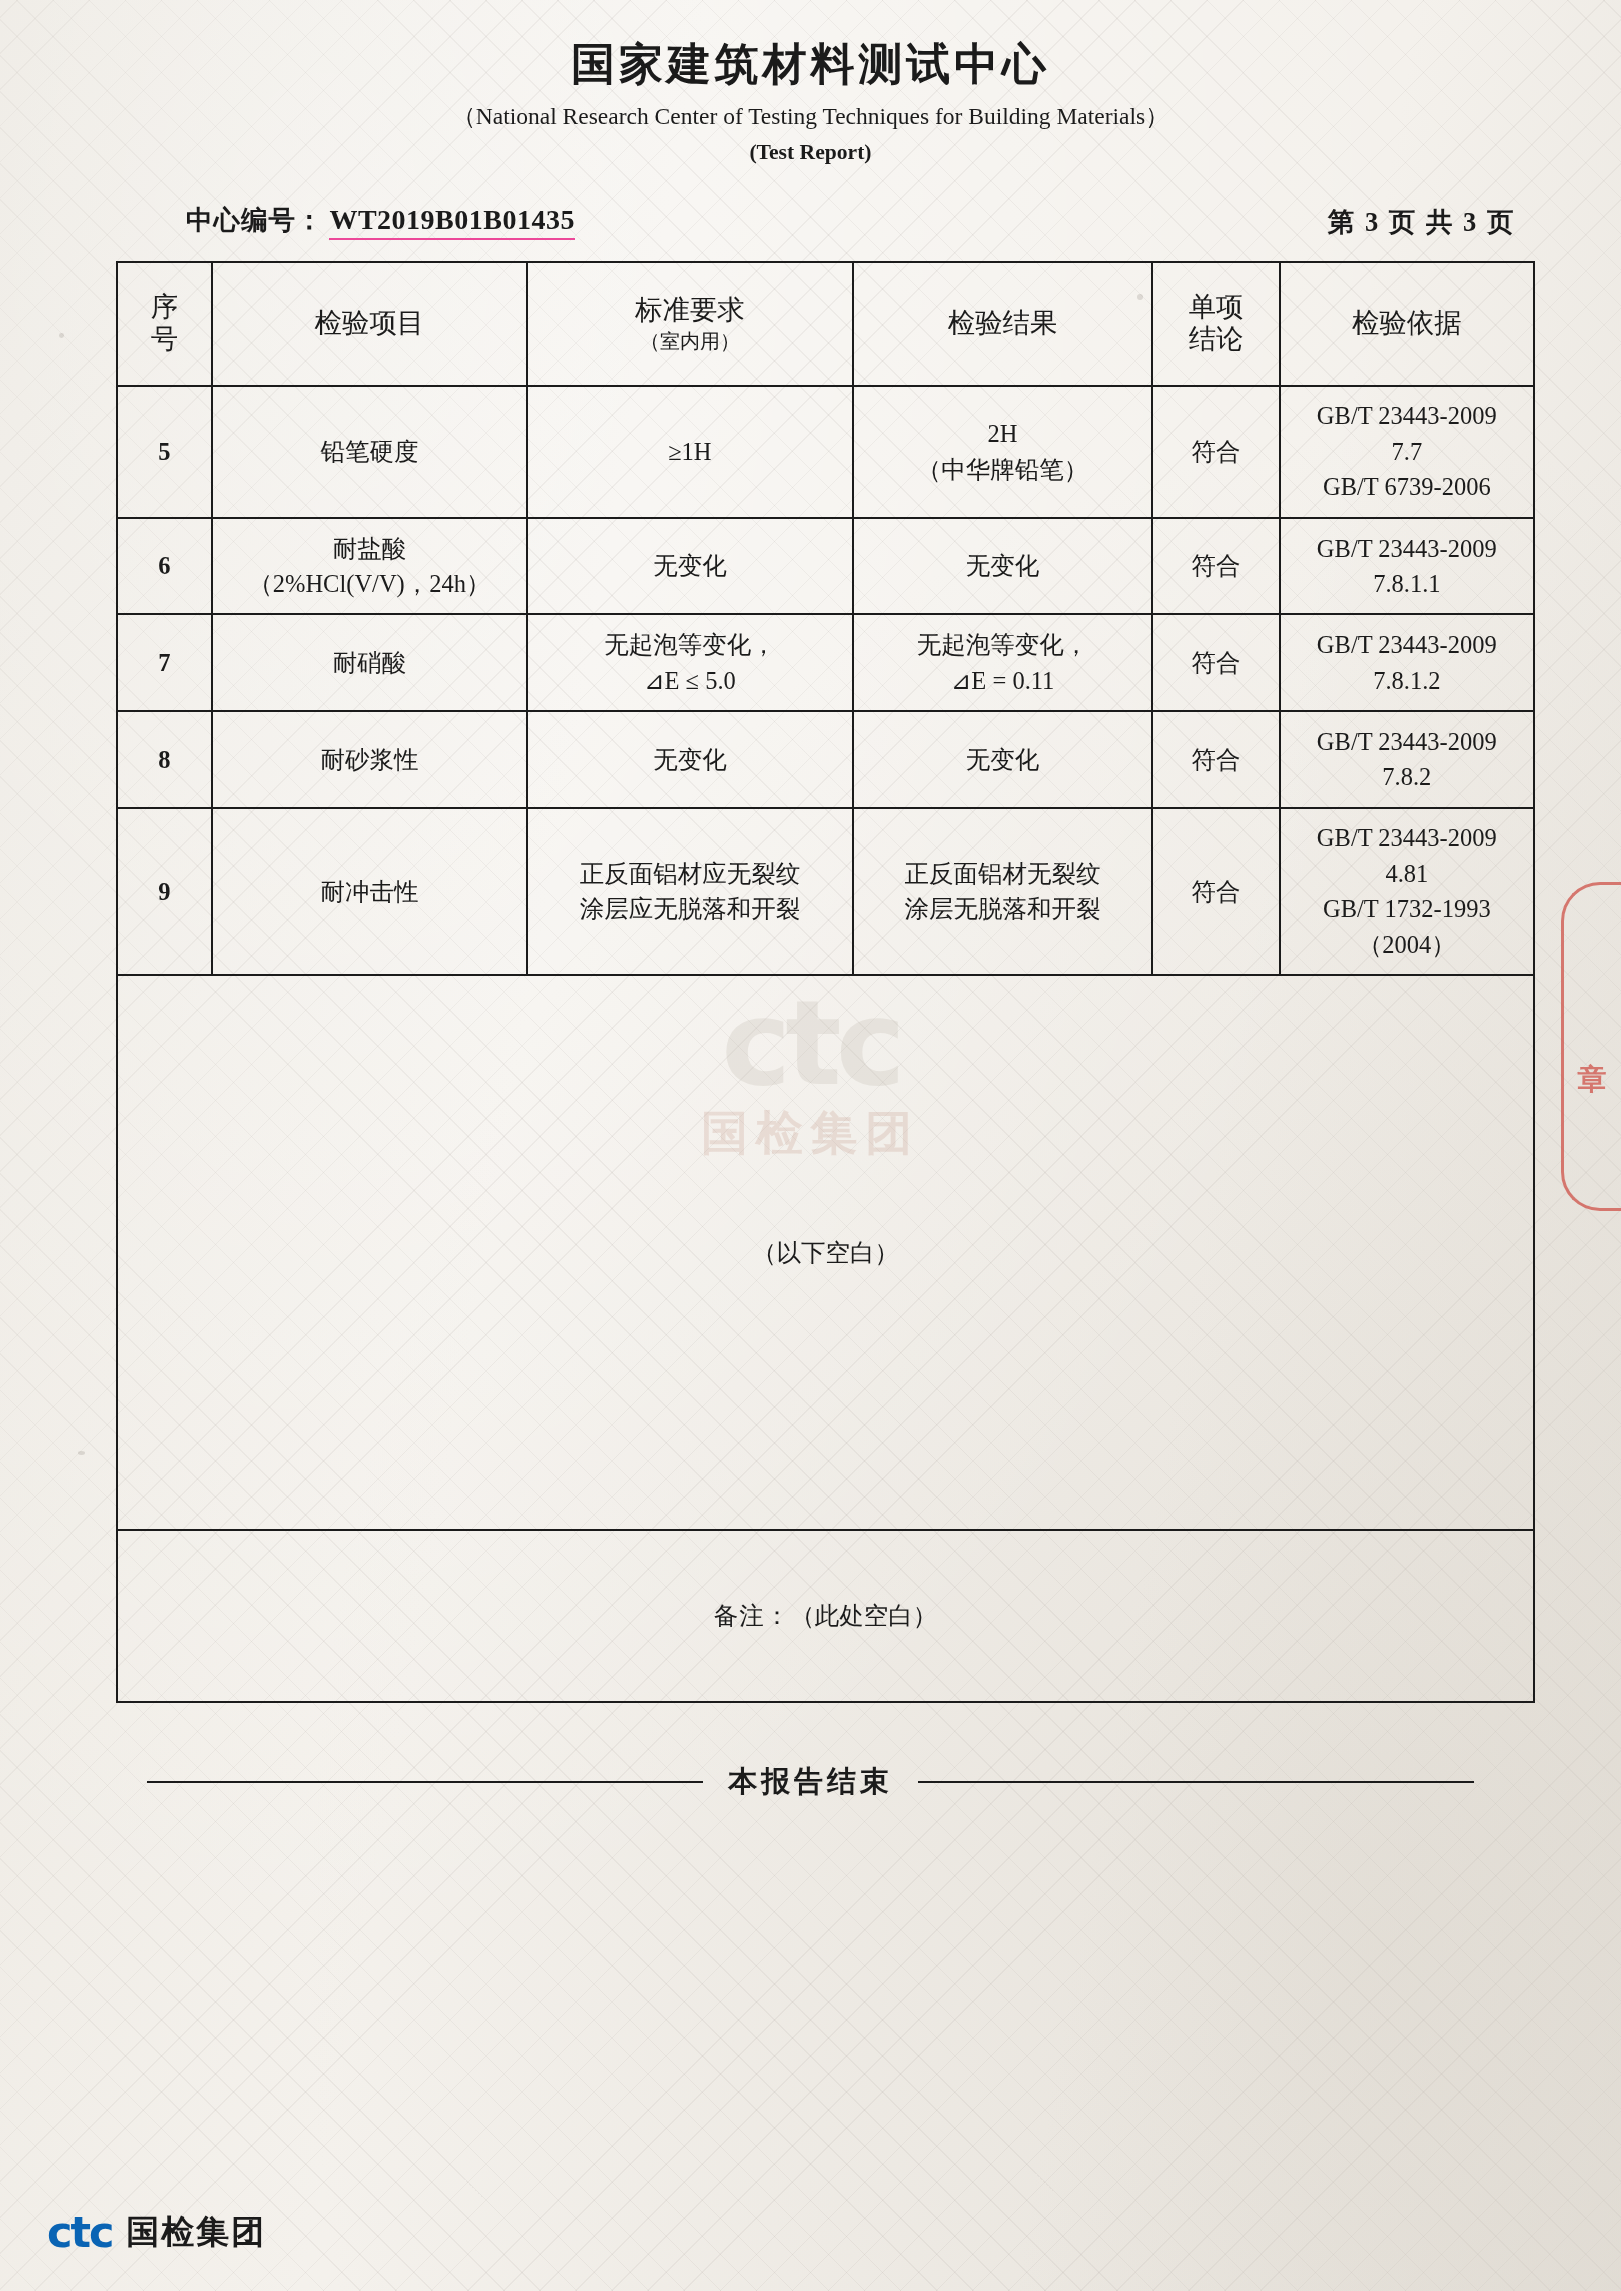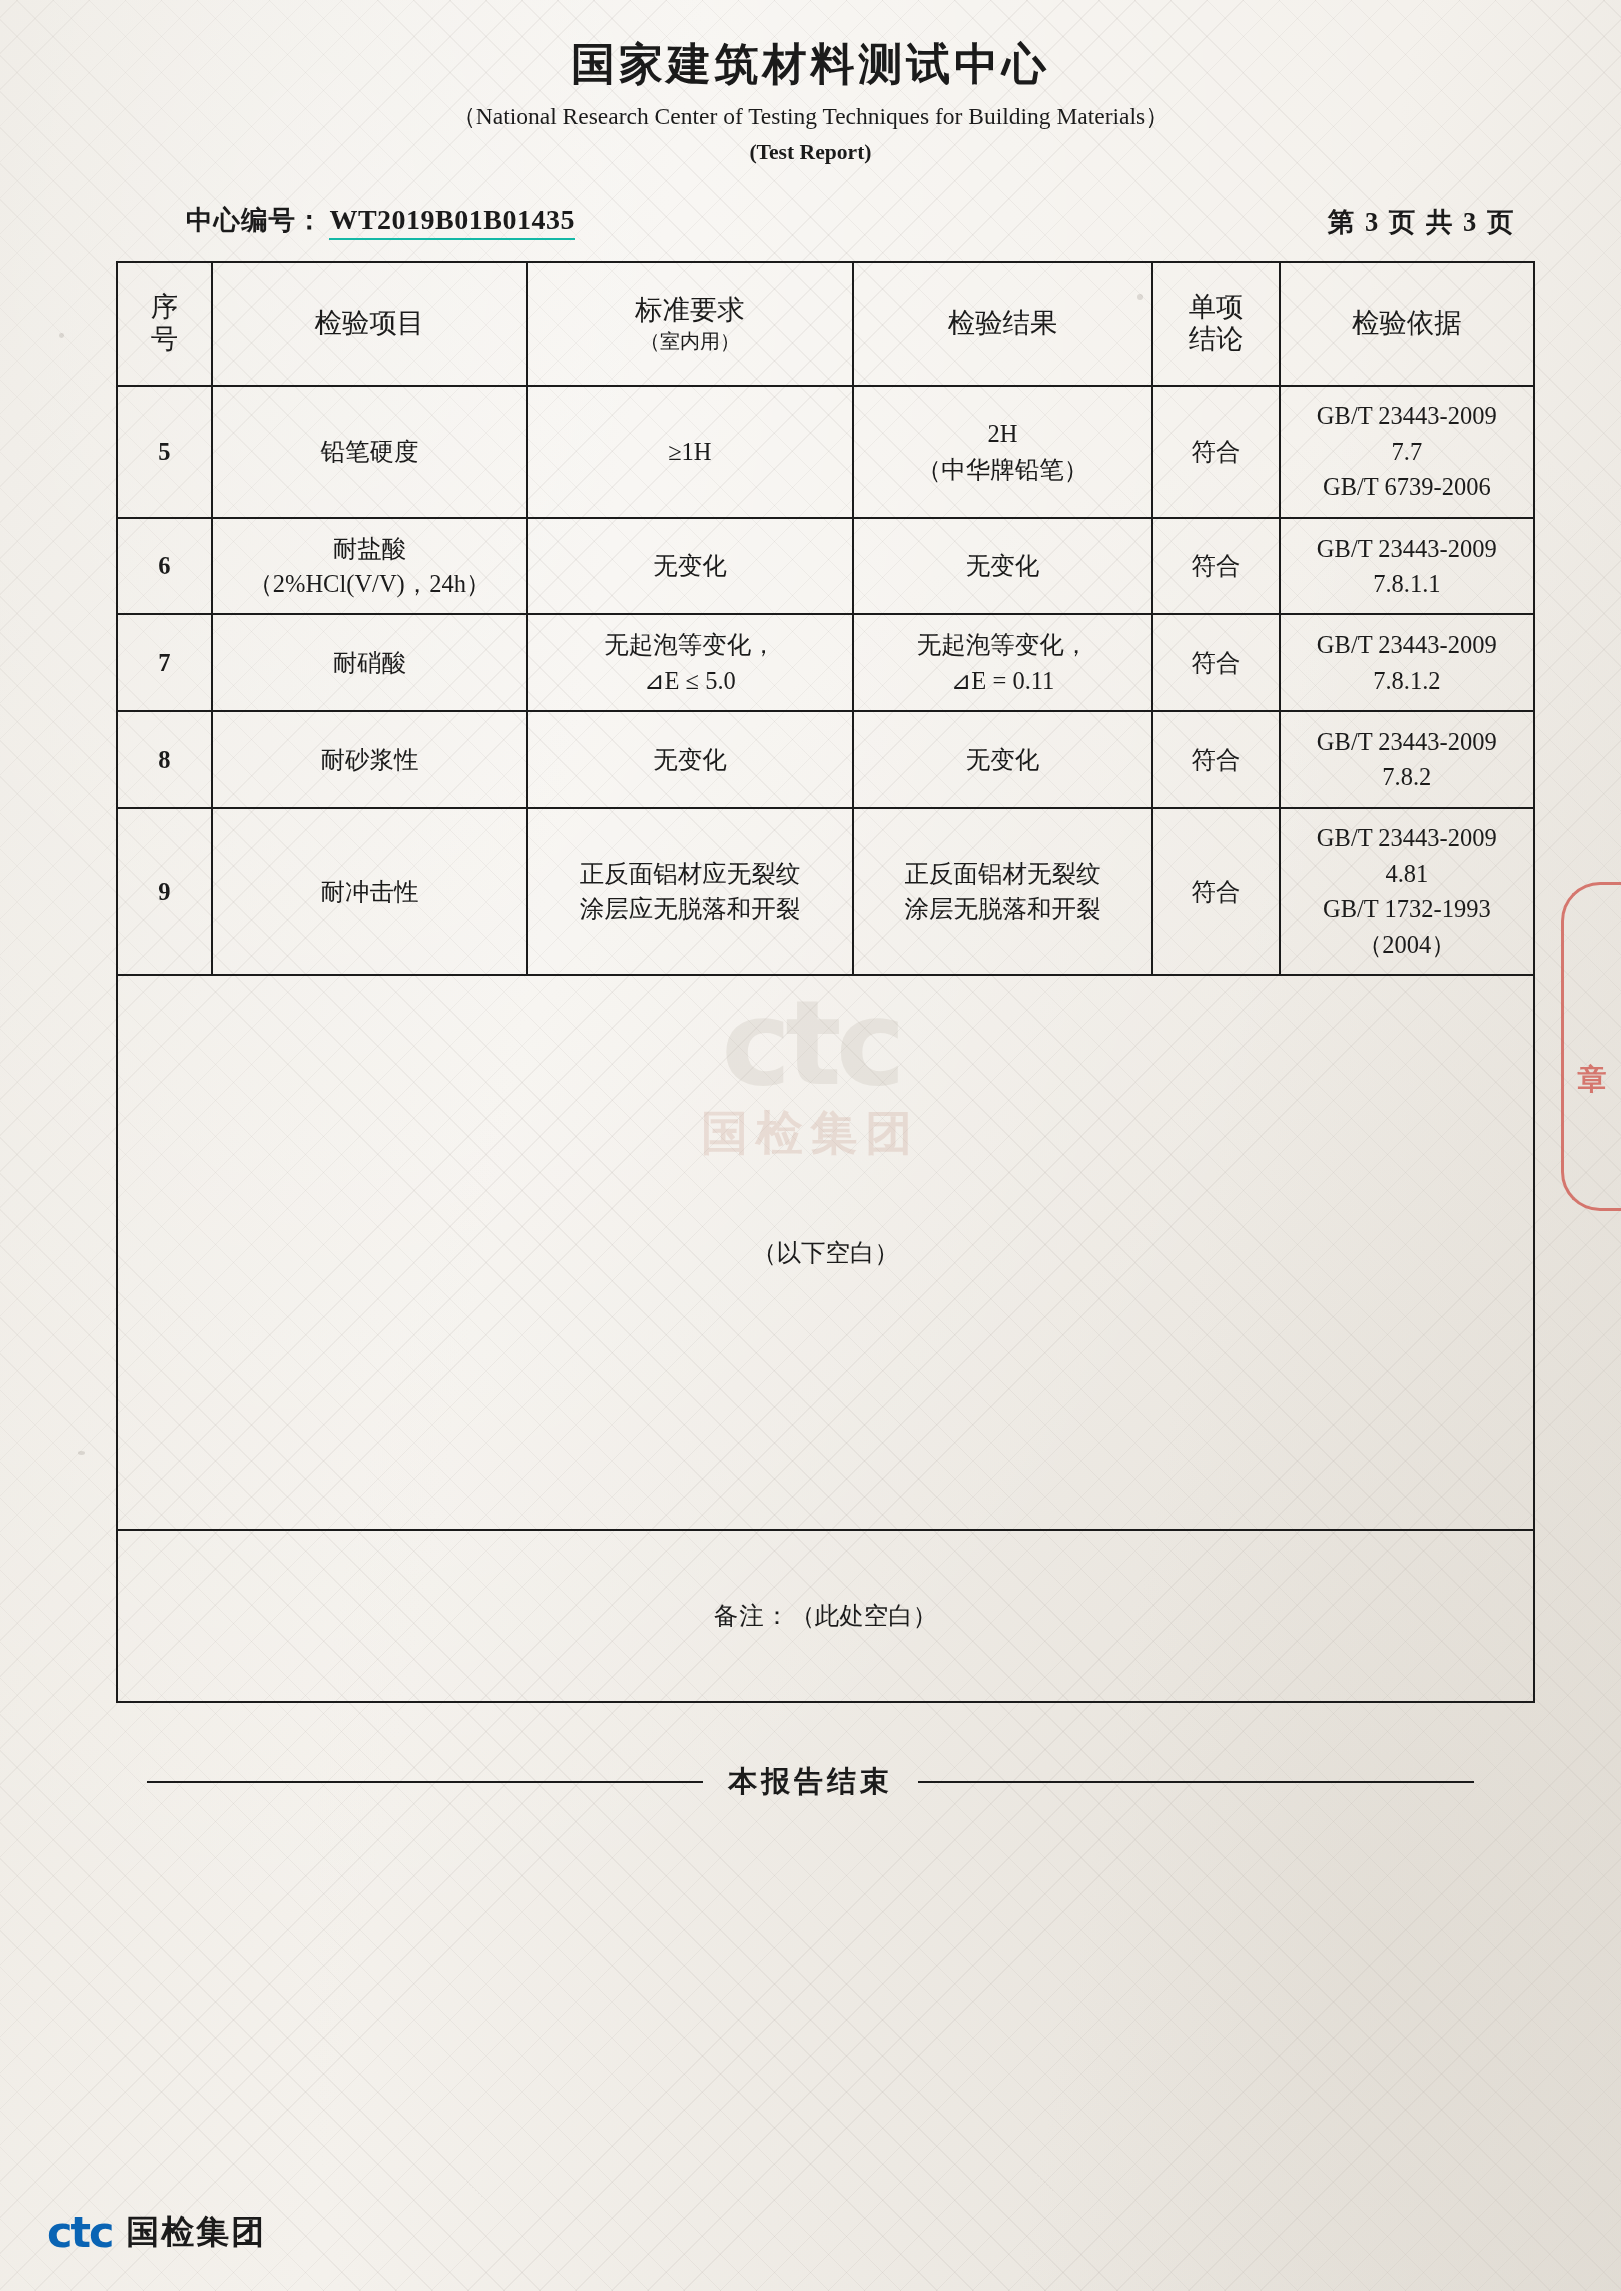--- a/index.html
+++ b/index.html
@@ -88,21 +88,21 @@
     gap: 5.9px;
   }
   .meta-label {
     font-weight: bold;
     letter-spacing: 1px;
   }
   .meta-value {
     font-weight: bold;
     font-size: 28px;
     letter-spacing: 0.5px;
-    border-bottom: 2px solid #14b8a6;
+    border-bottom: 2px solid #ec4899;
     padding-bottom: 2px;
   }
   .meta-right {
     font-weight: bold;
     font-size: 26.5px;
     letter-spacing: 2px;
     margin-right: 19.6px;
   }
 
   

